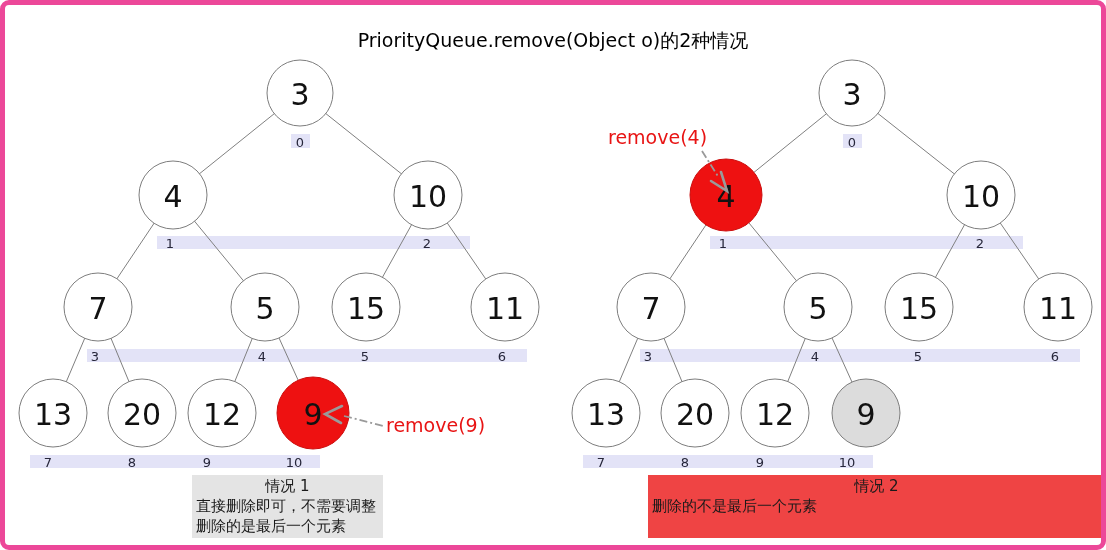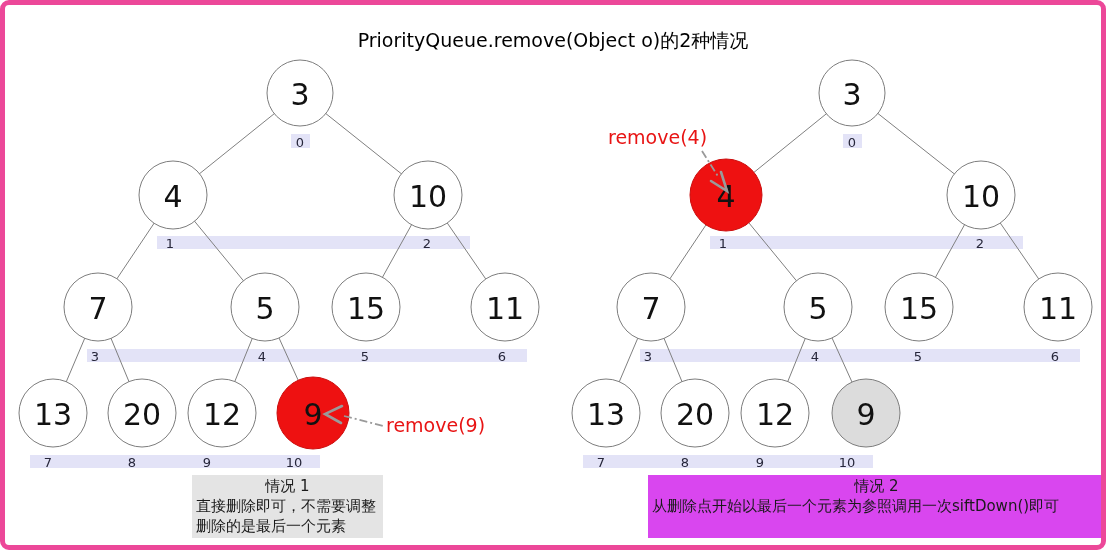--- a/index.html
+++ b/index.html
@@ -163,18 +163,18 @@
         <text x="603" y="139" font-size="19" fill="#e81414">remove(4)</text>
       </g>
     </svg>
 
   <div class="caption" style="left: 187px; top: 470px; width: 191px; height: 63px; background: rgb(228, 228, 228);">
     <div class="caption-heading">情况 1</div>
     <div class="caption-line">直接删除即可，不需要调整</div>
     <div class="caption-line">删除的是最后一个元素</div>
   </div>
 
-  <div class="caption" style="left: 643px; top: 470px; width: 457px; height: 63px; background: #d946ef;">
+  <div class="caption" style="left: 643px; top: 470px; width: 457px; height: 63px; background: #ef4444;">
     <div class="caption-heading">情况 2</div>
-    <div class="caption-line">从删除点开始以最后一个元素为参照调用一次siftDown()即可</div>
+    <div class="caption-line">删除的不是最后一个元素</div>
   </div>
 
 </div>
 
 </body></html>

